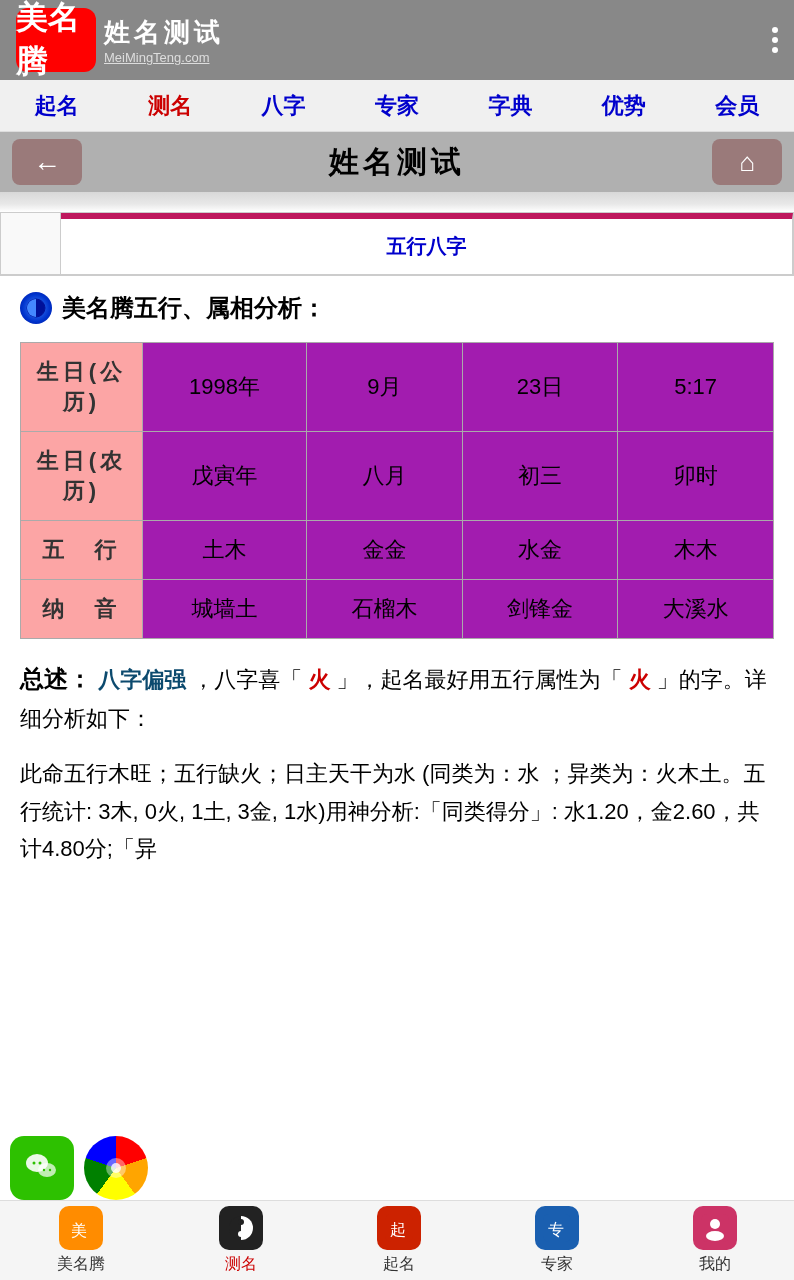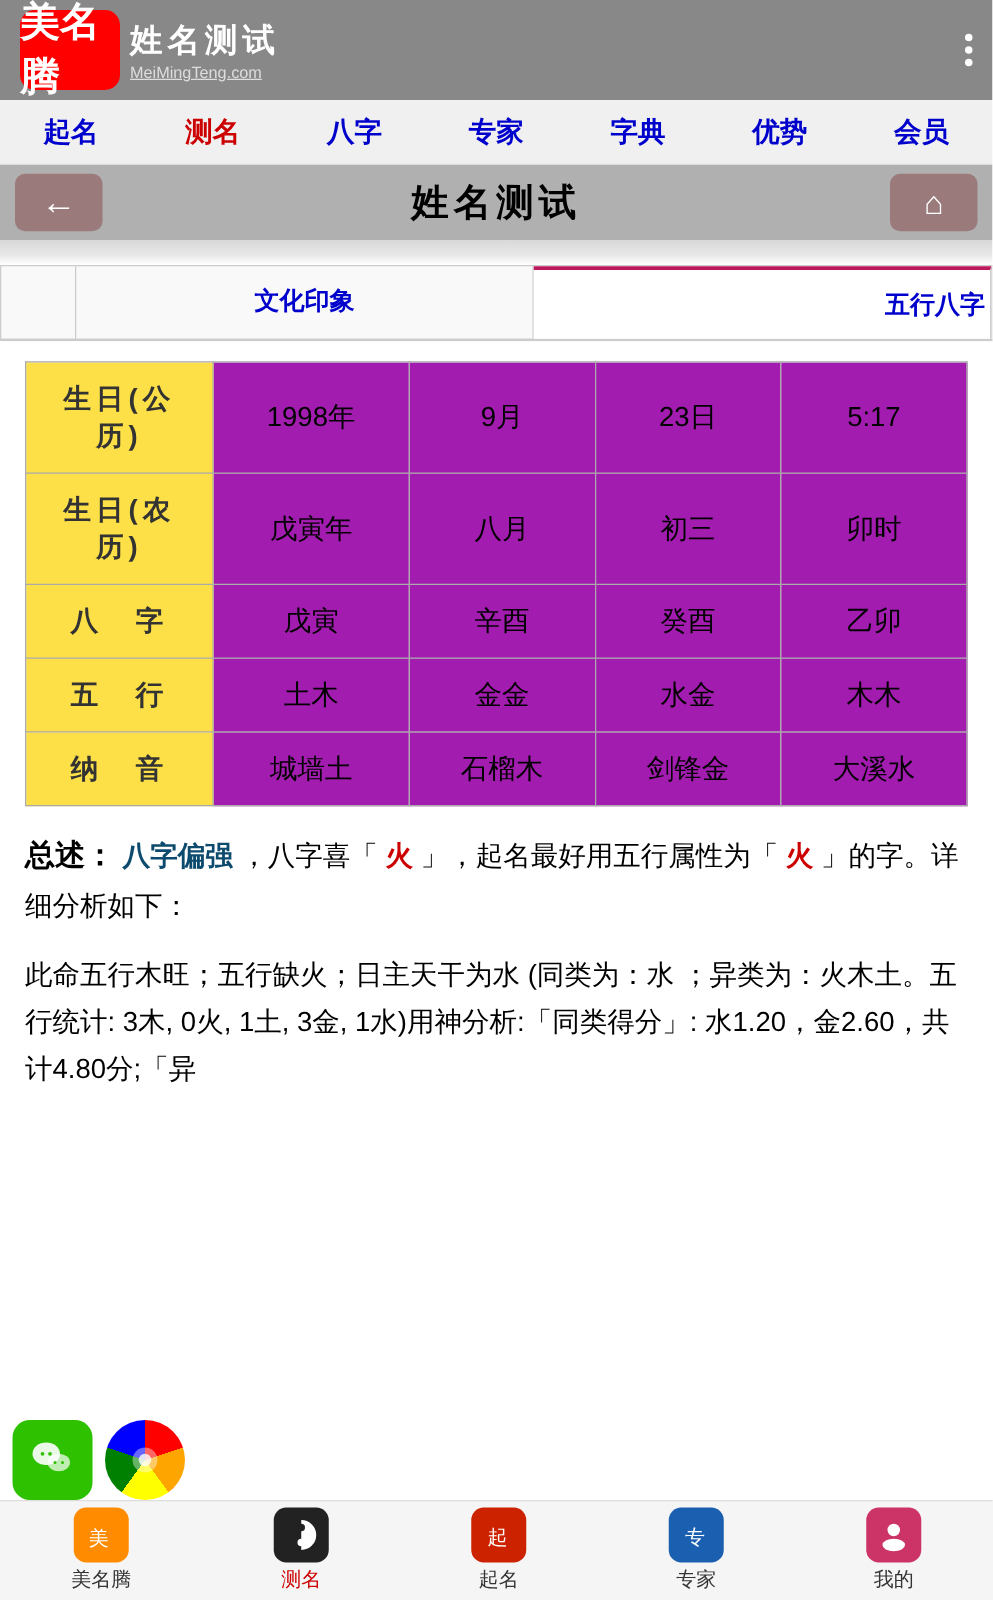--- a/index.html
+++ b/index.html
@@ -160,23 +160,22 @@
       text-align: center;
       padding: 14px 4px;
       font-size: 20px;
       font-weight: bold;
       cursor: pointer;
       border-right: 1px solid #ccc;
       color: #0000cc;
     }
     .tab-item.active {
       background: #fff;
-      border-top: 3px solid #be185d;
+      border-top: 6px solid #be185d;
       color: #0000cc;
-      text-align: right;
     }
     .tab-border-bottom {
       height: 2px;
       background: #ccc;
       border-bottom: 2px solid #ccc;
     }
 
     
     .main-content {
       padding: 16px 20px;
@@ -211,24 +210,24 @@
       border-collapse: collapse;
       margin-bottom: 20px;
     }
     .info-table td {
       border: 1px solid #aaa;
       padding: 14px 12px;
       font-size: 22px;
       text-align: center;
     }
     .info-table td.label-cell {
-      background: #fde047;
+      background: #fca5a5;
       font-weight: bold;
       color: #333;
-      width: 150px;
+      width: 122px;
       letter-spacing: 4px;
     }
     .info-table td.value-cell {
       color: #000;
       background: #a21caf;
     }
 
     
     .content-block {
       margin-bottom: 18px;
@@ -364,53 +363,59 @@
   <span class="toolbar-title">姓名测试</span>
   <div class="toolbar-home">
     <span class="toolbar-home-icon">⌂</span>
   </div>
 </div>
 
 <div class="watermark-area"></div>
 
 <div class="tabs-container">
     <div class="tab-spacer"></div>
-    <div class="tab-item"><span>文化印象</span></div>
     <div class="tab-item active"><span>五行八字</span></div>
   </div>
 <div class="tab-border-bottom"></div>
 
 <div class="scroll-area">
 <div class="main-content">
 
+  <div class="section-title">
+    <div class="section-icon">
+      <svg width="20" height="20" viewBox="0 0 20 20">
+        <circle cx="10" cy="10" r="9" fill="#4488ff" stroke="#001199" stroke-width="1"></circle>
+        <circle cx="10" cy="5.5" r="2.5" fill="#fff"></circle>
+        <circle cx="10" cy="14.5" r="2.5" fill="#001199"></circle>
+        <path d="M10 1 A9 9 0 0 1 10 19" fill="#001199"></path>
+        <path d="M10 1 A9 9 0 0 0 10 19" fill="#4488ff"></path>
+      </svg>
+    </div>
+    <span class="section-title-text">
+      <span>美名腾五行、属相分析：</span>
+    </span>
+  </div>
 
   <table class="info-table">
     <tbody>
           <tr>
       <td class="label-cell">生日(公历)</td>
       <td class="value-cell">1998年</td>
       <td class="value-cell">9月</td>
       <td class="value-cell">23日</td>
       <td class="value-cell">5:17</td>
     </tr>
     <tr>
       <td class="label-cell">生日(农历)</td>
       <td class="value-cell">戊寅年</td>
       <td class="value-cell">八月</td>
       <td class="value-cell">初三</td>
       <td class="value-cell">卯时</td>
     </tr>
     <tr>
-      <td class="label-cell">八　字</td>
-      <td class="value-cell">戊寅</td>
-      <td class="value-cell">辛酉</td>
-      <td class="value-cell">癸酉</td>
-      <td class="value-cell">乙卯</td>
-    </tr>
-    <tr>
       <td class="label-cell">五　行</td>
       <td class="value-cell">土木</td>
       <td class="value-cell">金金</td>
       <td class="value-cell">水金</td>
       <td class="value-cell">木木</td>
     </tr>
     <tr>
       <td class="label-cell">纳　音</td>
       <td class="value-cell">城墙土</td>
       <td class="value-cell">石榴木</td>

